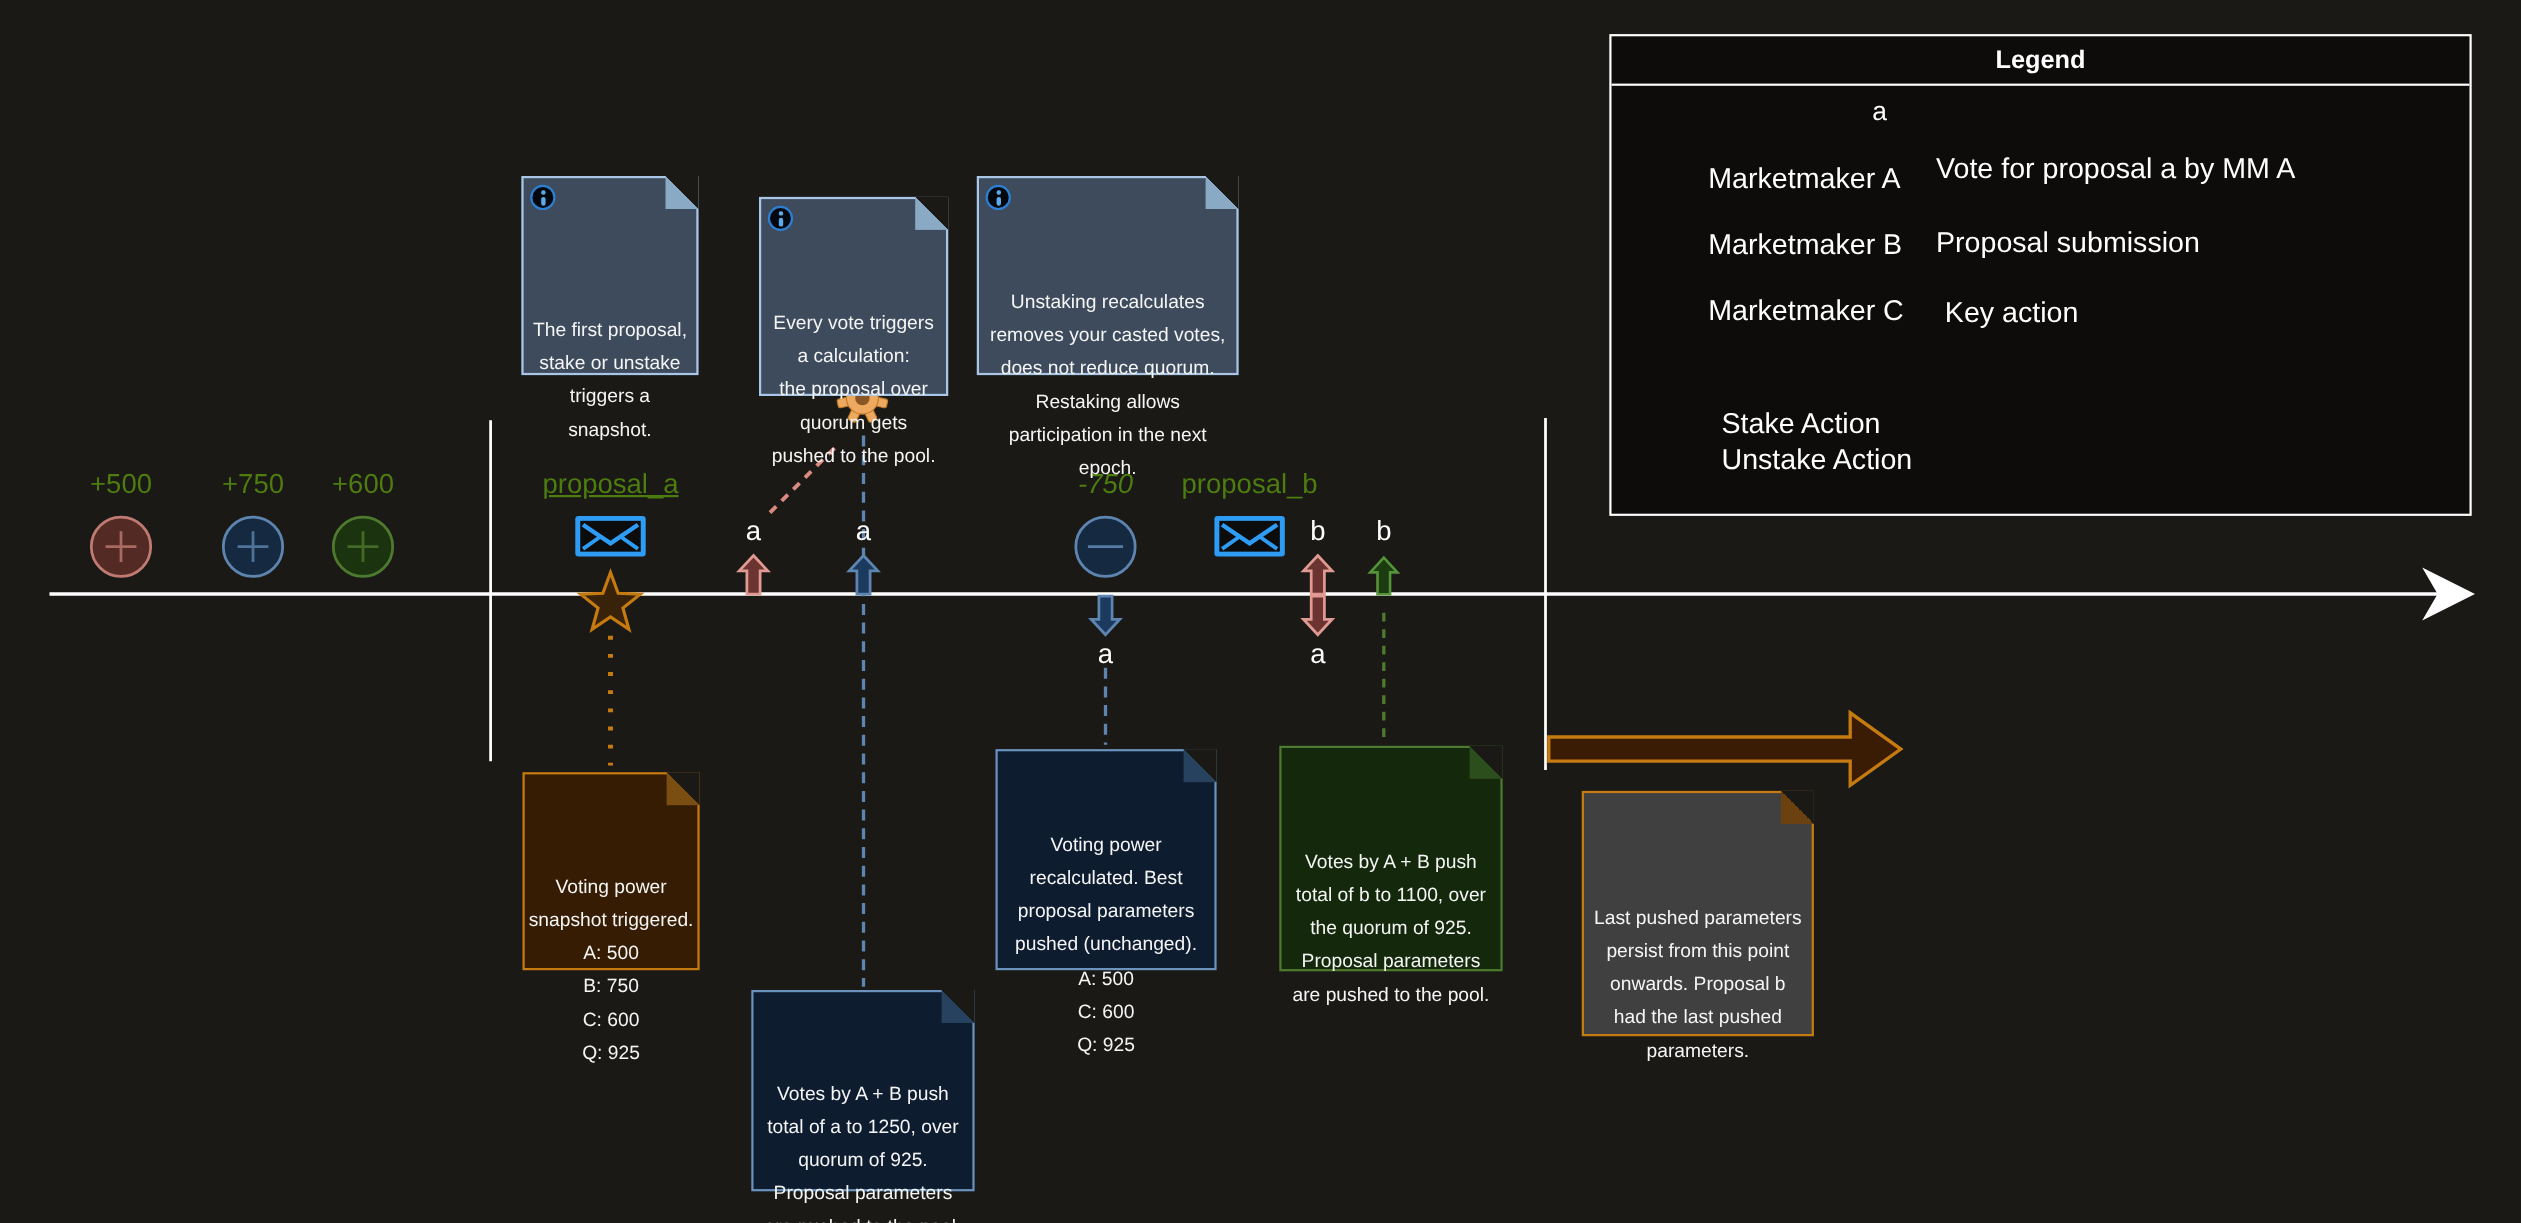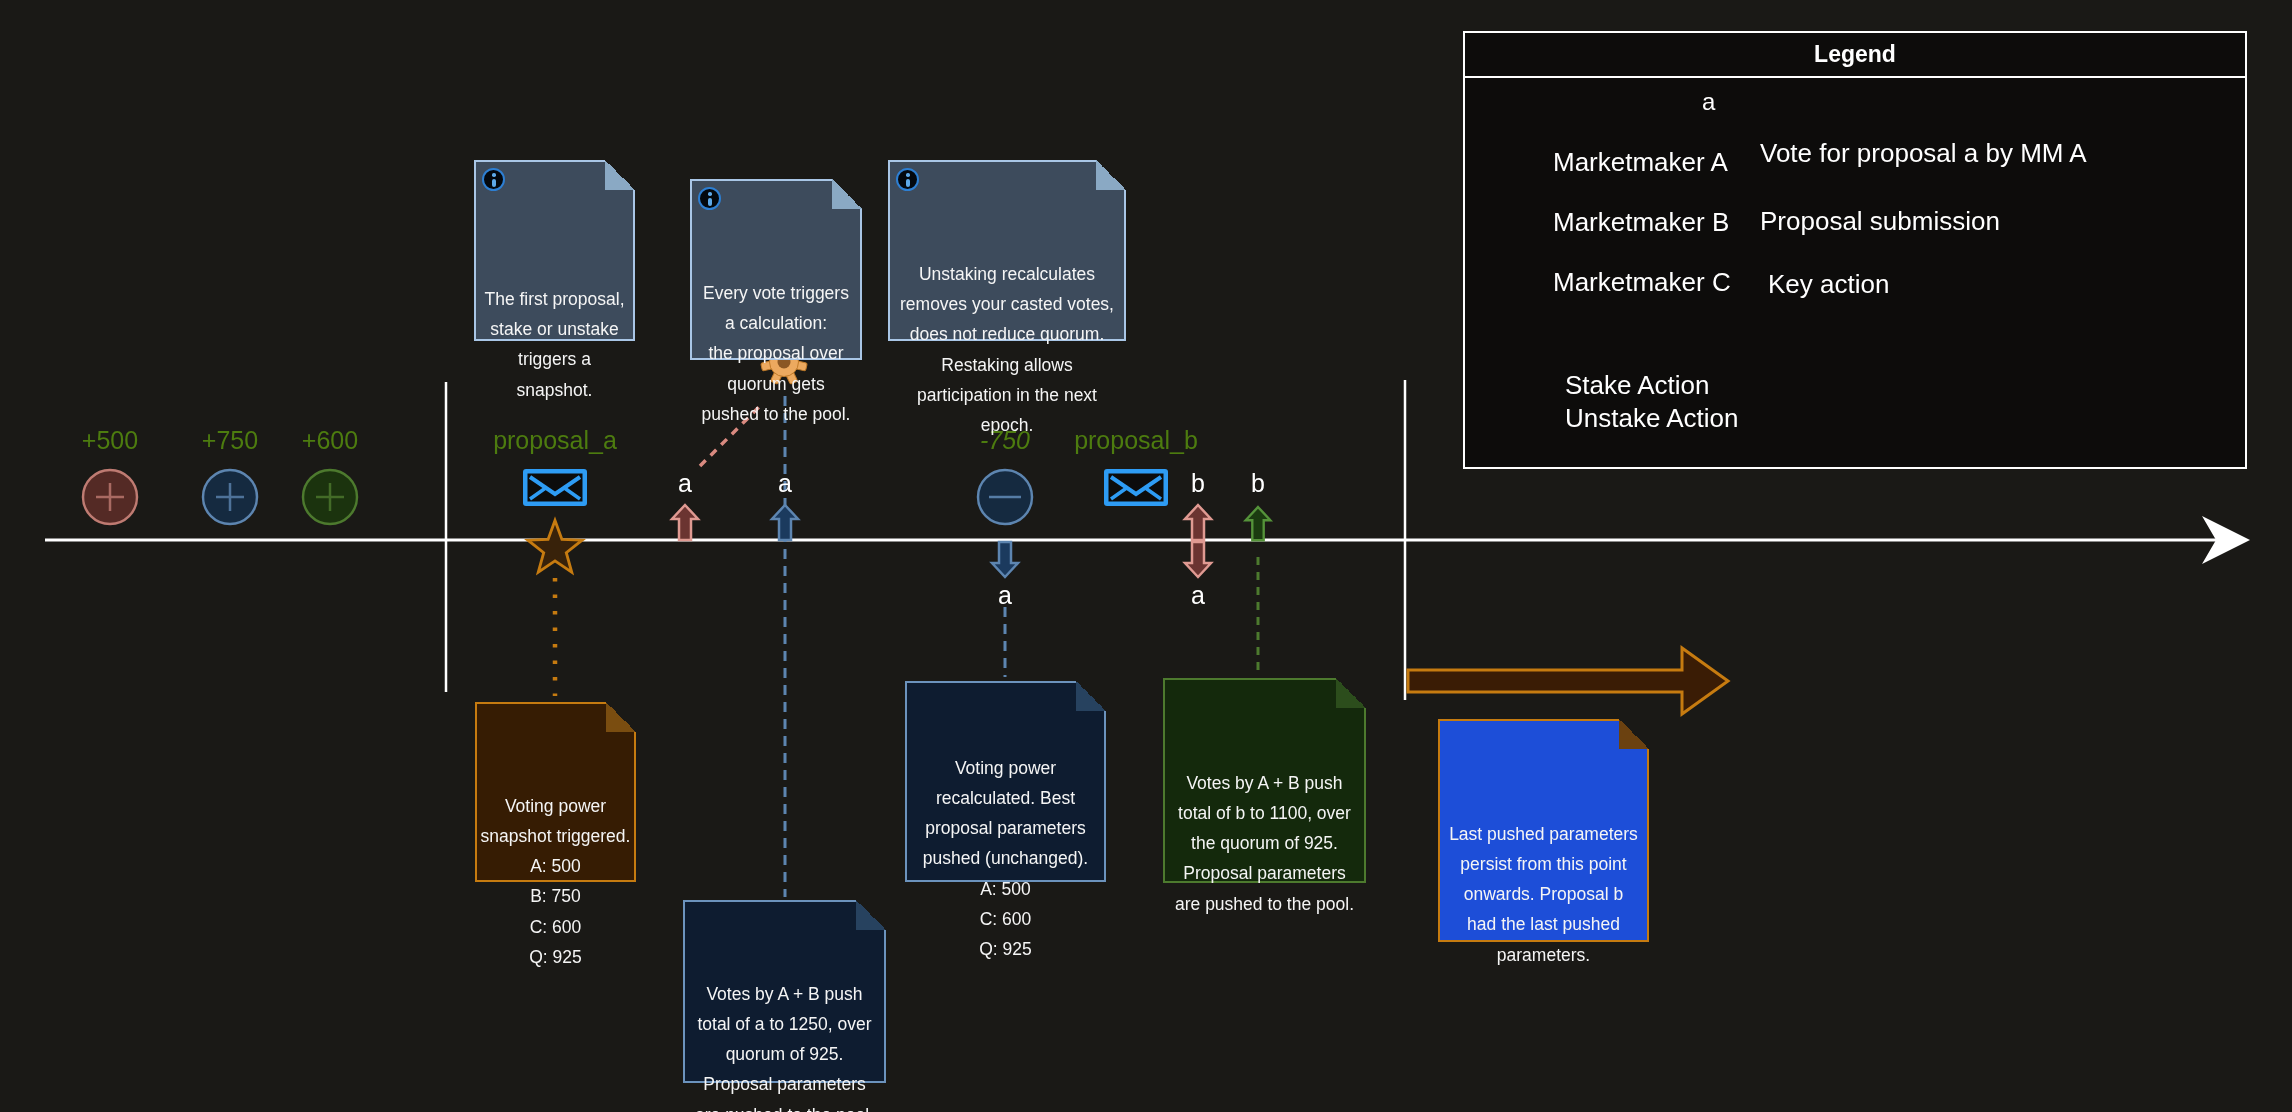--- a/index.html
+++ b/index.html
@@ -16,21 +16,21 @@
         background:linear-gradient(225deg,#1a1916 50%,var(--fold) 50%);}
   .info{position:absolute;left:6px;top:6px;width:23px;height:23px;border-radius:50%;
         background:#03080e;border:2.5px solid #2d7fd3;box-sizing:border-box;}
   .info::before{content:"";position:absolute;left:8px;top:3px;width:3.5px;height:3.5px;border-radius:50%;background:#5ea9e8;}
   .info::after{content:"";position:absolute;left:8px;top:8.5px;width:3.5px;height:8px;border-radius:2px;background:#5ea9e8;}
 
   .n-slate{background:#3d4b5c;border-color:#a9c6e6;--fold:#8aa9c4;}
   .n-orange{background:#361c03;border-color:#c67b10;--fold:#7a4d10;}
   .n-navy{background:#0e1c30;border-color:#6c93bd;--fold:#27425f;}
   .n-green{background:#14290c;border-color:#4d7a2e;--fold:#2c4d1c;}
-  .n-brown{background:#1d4ed8;border-color:#c67b10;--fold:#6b4110;}
+  .n-brown{background:#404040;border-color:#c67b10;--fold:#6b4110;}
 
   
   #legend{position:absolute;left:1463px;top:31px;width:784px;height:438px;
           border:2.5px solid #fff;box-sizing:border-box;background:#0d0c0b;}
   #legend-title{position:absolute;left:0;top:0;width:100%;height:45px;border-bottom:2.5px solid #fff;
           box-sizing:border-box;display:flex;align-items:center;justify-content:center;
           font-size:23px;font-weight:bold;color:#fff;}
   .leg-txt{position:absolute;transform:translateY(-50%);font-size:26px;color:#fff;white-space:nowrap;}
 </style>
 </head>
@@ -119,21 +119,21 @@
     </g>
     <g>
       <circle cx="1506" cy="418" r="26" fill="none" stroke="#fff" stroke-width="3"></circle>
       <path d="M1491 418 H1521" stroke="#fff" stroke-width="3"></path>
     </g>
   </svg>
 
   <div class="lbl" style="left:110px;top:426px;">+500</div>
   <div class="lbl" style="left:230px;top:426px;">+750</div>
   <div class="lbl" style="left:330px;top:426px;">+600</div>
-  <div class="lbl" style="left:555px;top:426px;">proposal_a</div>
+  <div class="lbl" style="left:555px;top:426px;text-decoration:underline;">proposal_a</div>
   <div class="lbl" style="left:1005px;top:426px;font-style:italic;">-750</div>
   <div class="lbl" style="left:1136px;top:426px;">proposal_b</div>
 
   <div class="votelbl" style="left:685px;top:469px;">a</div>
   <div class="votelbl" style="left:785px;top:469px;">a</div>
   <div class="votelbl" style="left:1005px;top:581px;">a</div>
   <div class="votelbl" style="left:1198px;top:469px;">b</div>
   <div class="votelbl" style="left:1198px;top:581px;">a</div>
   <div class="votelbl" style="left:1258px;top:469px;">b</div>
 

